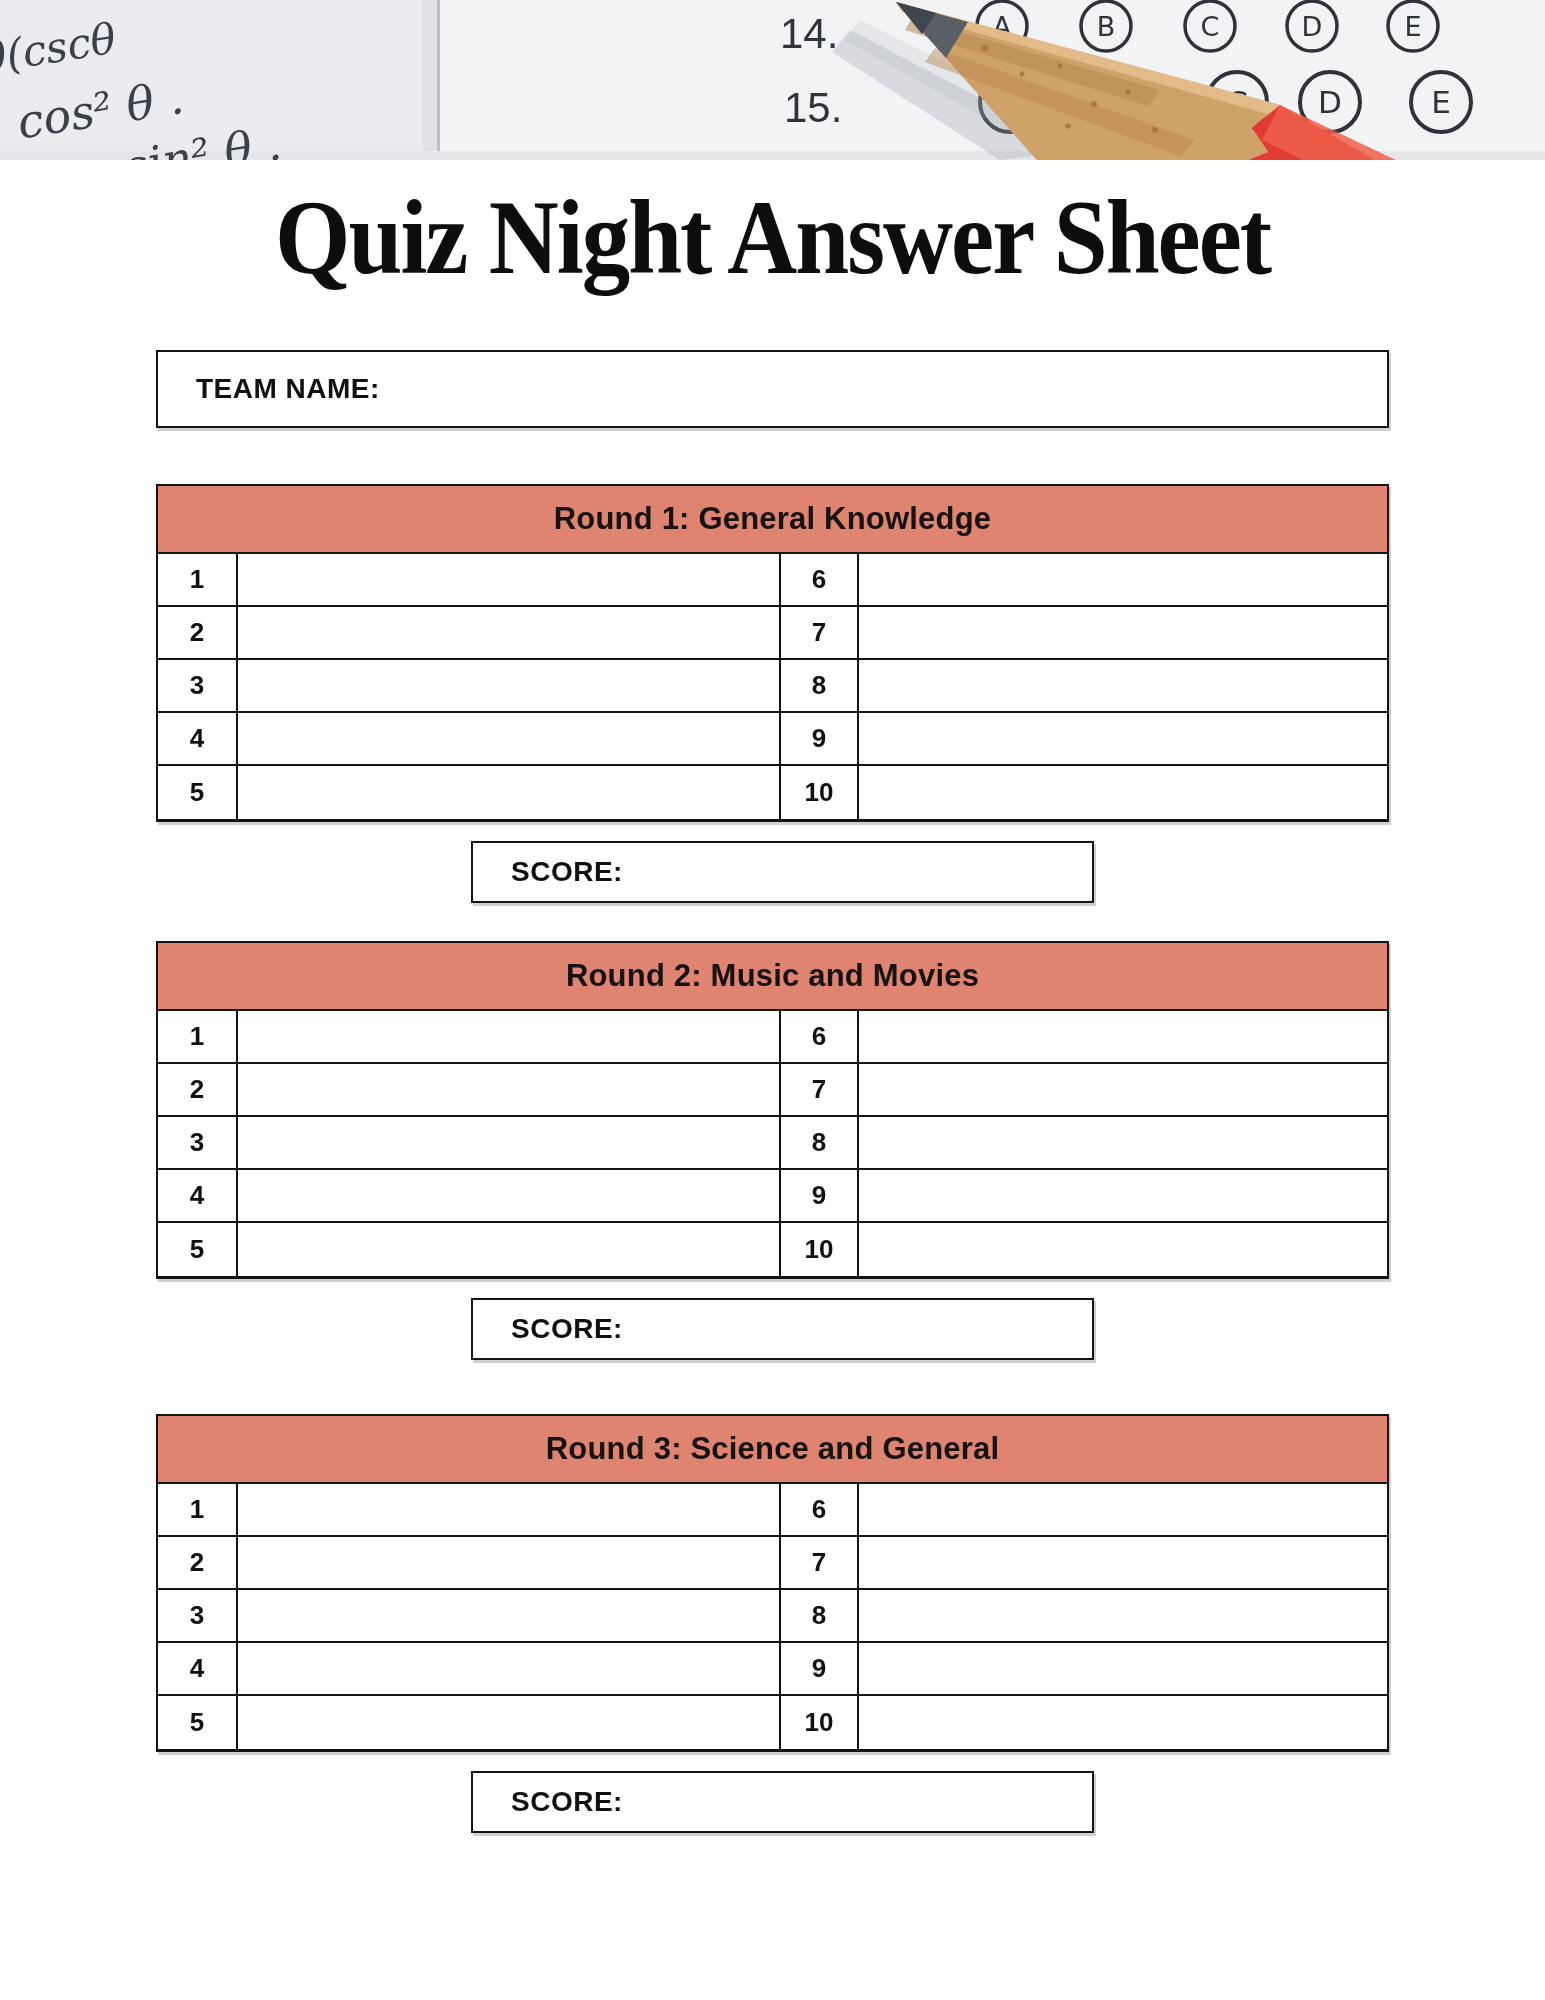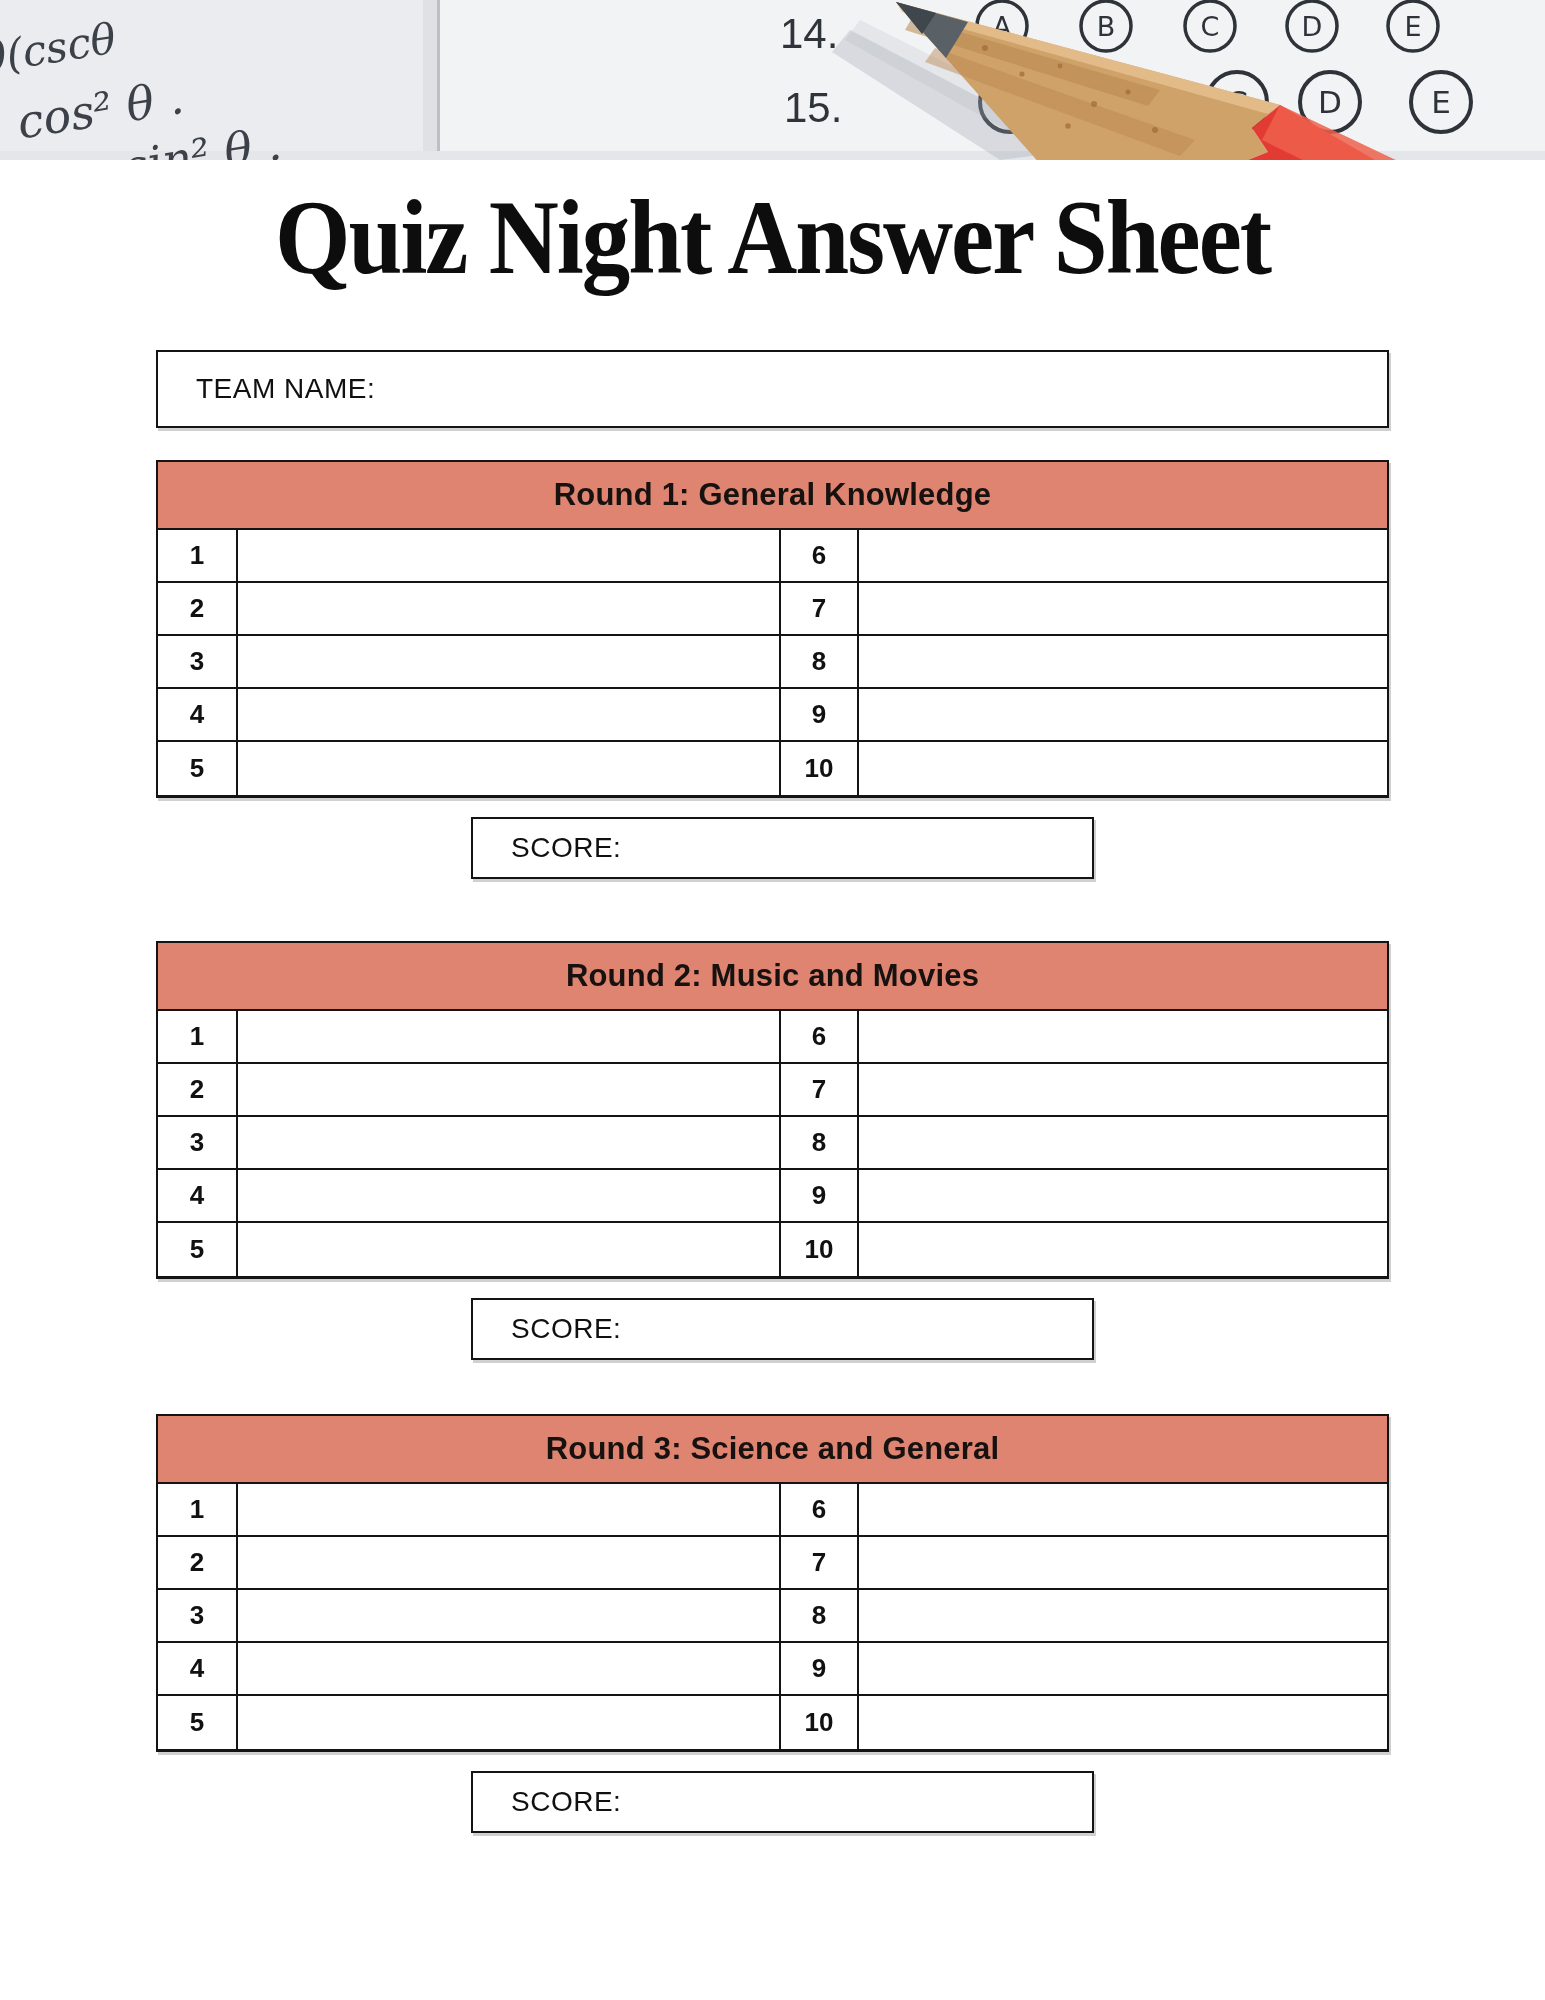--- a/index.html
+++ b/index.html
@@ -16,21 +16,21 @@
     font-size:97px;letter-spacing:-2px;color:#0d0d0d;line-height:1.0;
     transform:scaleY(1.10);transform-origin:top center;
   }
   
   .team-box{
     position:absolute;left:156px;top:350px;width:1233px;height:78px;
     box-sizing:border-box;border:2px solid #141414;background:#fff;
     display:flex;align-items:center;padding-left:38px;
     box-shadow:2px 3px 0 rgba(40,40,40,.22);
   }
-  .box-label{font-weight:normal;font-size:28px;letter-spacing:.5px;color:#101010;}
+  .box-label{font-weight:bold;font-size:28px;letter-spacing:.5px;color:#101010;}
   .fill-area{flex:1;align-self:stretch;}
   
   .round{position:absolute;left:156px;width:1233px;}
   .round-header{
     height:70px;box-sizing:border-box;border:2px solid #141414;
     background:#de8470;display:flex;align-items:center;justify-content:center;
     box-shadow:2px 3px 0 rgba(40,40,40,.22);
   }
   .round-title{font-weight:bold;font-size:31px;color:#17120f;letter-spacing:.2px;}
   .answer-grid{
@@ -133,21 +133,21 @@
   </div>
 
   <h1 class="title">Quiz Night Answer Sheet</h1>
 
   <div class="team-box">
     <span class="box-label">TEAM NAME:</span>
     <span class="fill-area"></span>
   </div>
 
   <div id="rounds">
-  <section class="round" style="top: 460px;">
+  <section class="round" style="top: 484px;">
     <div class="round-header">
       <span class="round-title">Round 1: General Knowledge</span>
     </div>
     <div class="answer-grid">
           <div class="cell num">1</div>
           <div class="cell ans inner"></div>
           <div class="cell num">6</div>
           <div class="cell ans"></div>
           <div class="cell num">2</div>
           <div class="cell ans inner"></div>

